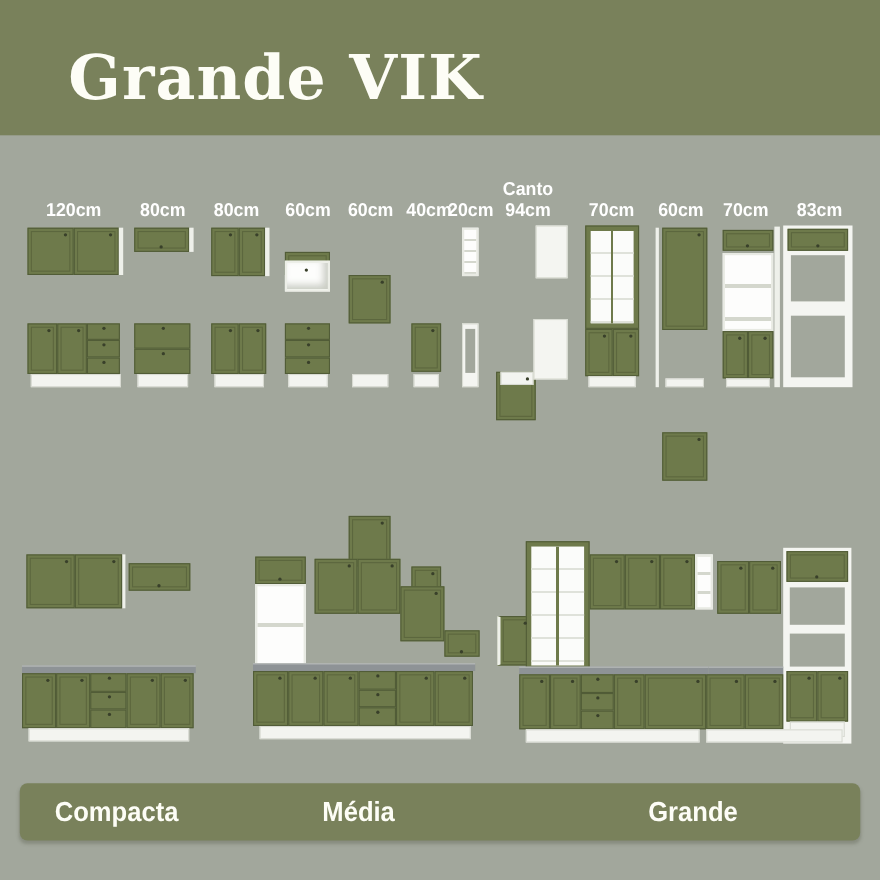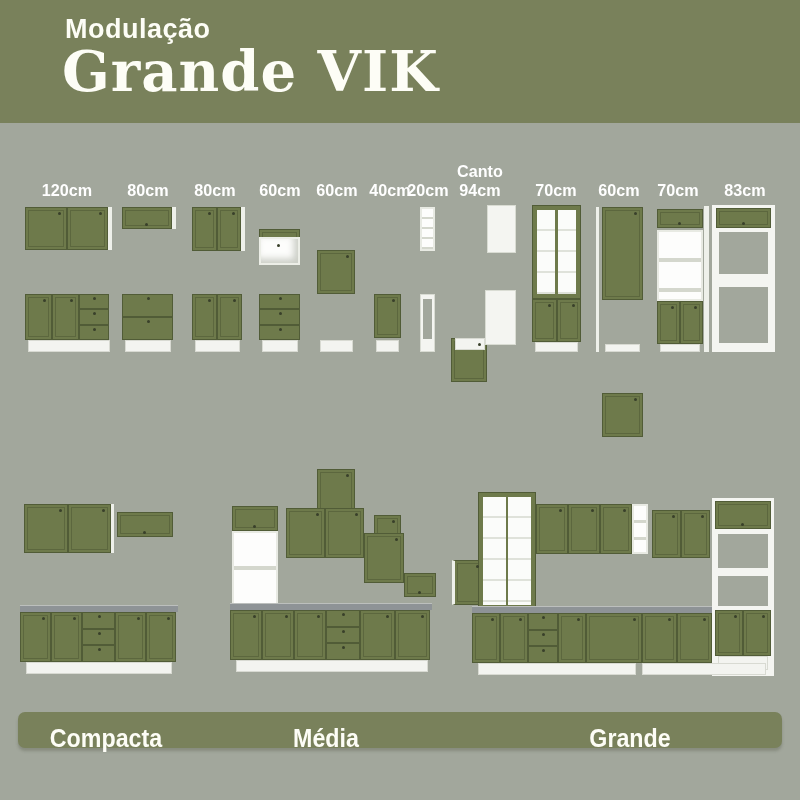--- a/index.html
+++ b/index.html
@@ -44,21 +44,20 @@
         box-shadow:0 3px 3px rgba(55,60,40,.25);}
   .banner-text{display:block;text-align:center;color:#fdfdf6;font-weight:bold;font-size:27px;line-height:52px;transform:scaleX(.93);}
   .kit-label{position:absolute;width:160px;text-align:center;color:#fdfdf6;font-weight:bold;font-size:25px;line-height:53px;transform:scaleX(.93);}
 </style>
 </head>
 <body>
 
 <div class="page">
 
   <div class="header">
-    <div class="kicker">Modulação</div>
     <div class="title">Grande VIK</div>
   </div>
 
   <div class="szlab" style="left:27px;top:181px;"><span>120cm</span></div>
   <div class="szlab" style="left:108px;top:181px;"><span>80cm</span></div>
   <div class="szlab" style="left:175px;top:181px;"><span>80cm</span></div>
   <div class="szlab" style="left:240px;top:181px;"><span>60cm</span></div>
   <div class="szlab" style="left:297px;top:181px;"><span>60cm</span></div>
   <div class="szlab" style="left:350px;top:181px;"><span>40cm</span></div>
   <div class="szlab" style="left:388px;top:181px;"><span>20cm</span></div>
@@ -258,19 +257,19 @@
       <div class="door" style="flex:1;"></div>
     </div>
     <div class="drow" style="left:176px;top:129px;width:70px;height:50px;">
       <div class="door"></div>
       <div class="door"></div>
     </div>
     <div class="abs plinth" style="left:12px;top:179px;width:158px;height:12px;"></div>
     <div class="abs plinth" style="left:176px;top:179px;width:124px;height:12px;"></div>
   </div>
 
-  <div class="pill" style="top:712px;height:36px;">
+  <div class="pill" style="top:712px;height:52px;">
     <span class="kit-label" style="left:8px;top:0;">Compacta</span>
     <span class="kit-label" style="left:228px;top:0;">Média</span>
     <span class="kit-label" style="left:532px;top:0;">Grande</span>
   </div>
 
 </div>
 
 </body></html>

